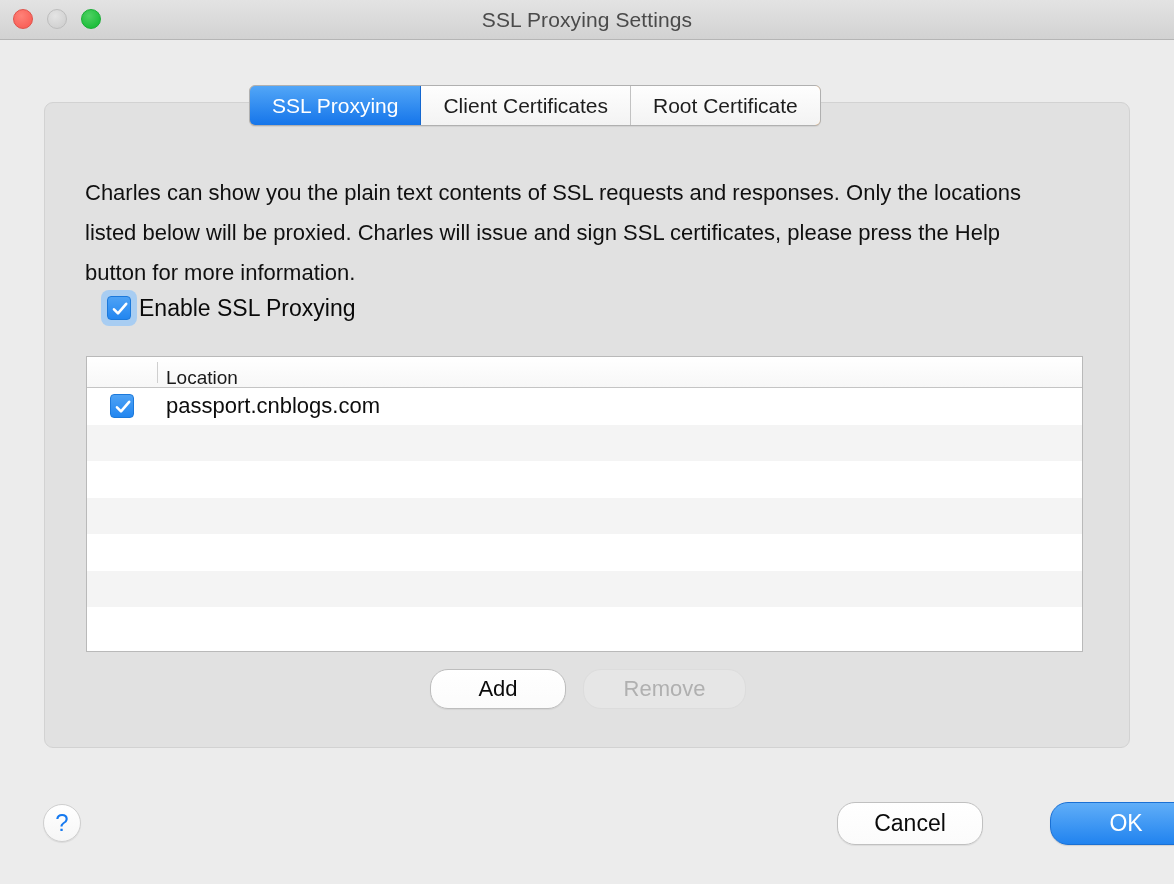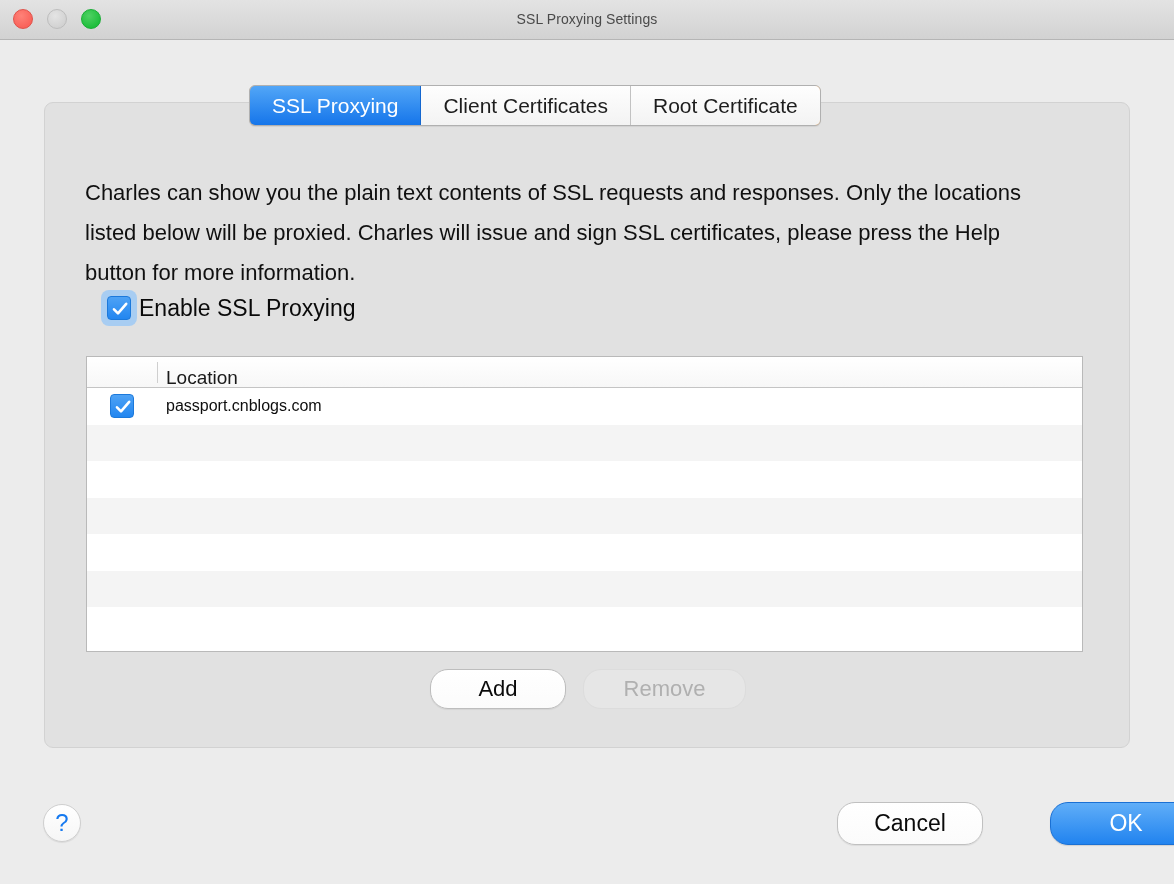--- a/index.html
+++ b/index.html
@@ -26,21 +26,21 @@
     border-bottom: 1px solid #b5b5b5;
     box-sizing: border-box;
   }
   .titlebar-title {
     position: absolute;
     left: 0; top: 0;
     width: 1174px;
     height: 40px;
     line-height: 39px;
     text-align: center;
-    font-size: 14px;
+    font-size: 21px;
     color: #4a4a4a;
     letter-spacing: 0.1px;
   }
   .traffic {
     position: absolute;
     top: 9px;
     width: 20px;
     height: 20px;
     border-radius: 50%;
     box-sizing: border-box;
@@ -189,21 +189,21 @@
     width: 24px;
     height: 24px;
     border-radius: 4px;
     background: linear-gradient(to bottom, #4ea2f5 0%, #2286f0 100%);
     border: 1px solid #1c79db;
     position: relative;
     box-sizing: border-box;
   }
   .row-cb svg { position: absolute; left: 2px; top: 2px; }
   .row-label {
-    font-size: 16px;
+    font-size: 22px;
     color: #0d0d0d;
     margin-left: 9px;
   }
 
   
   .btn {
     font-family: "Liberation Sans", sans-serif;
     font-size: 22px;
     border-radius: 18px;
     box-sizing: border-box;

